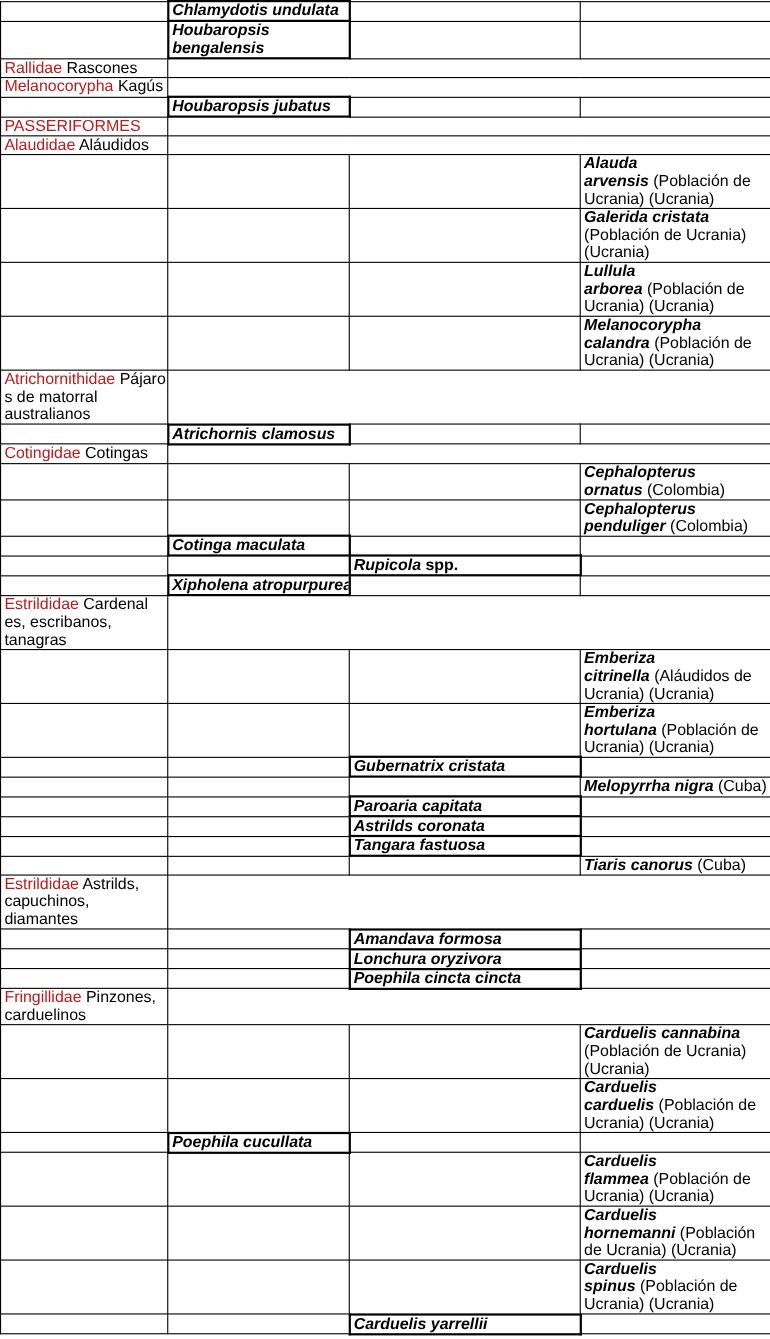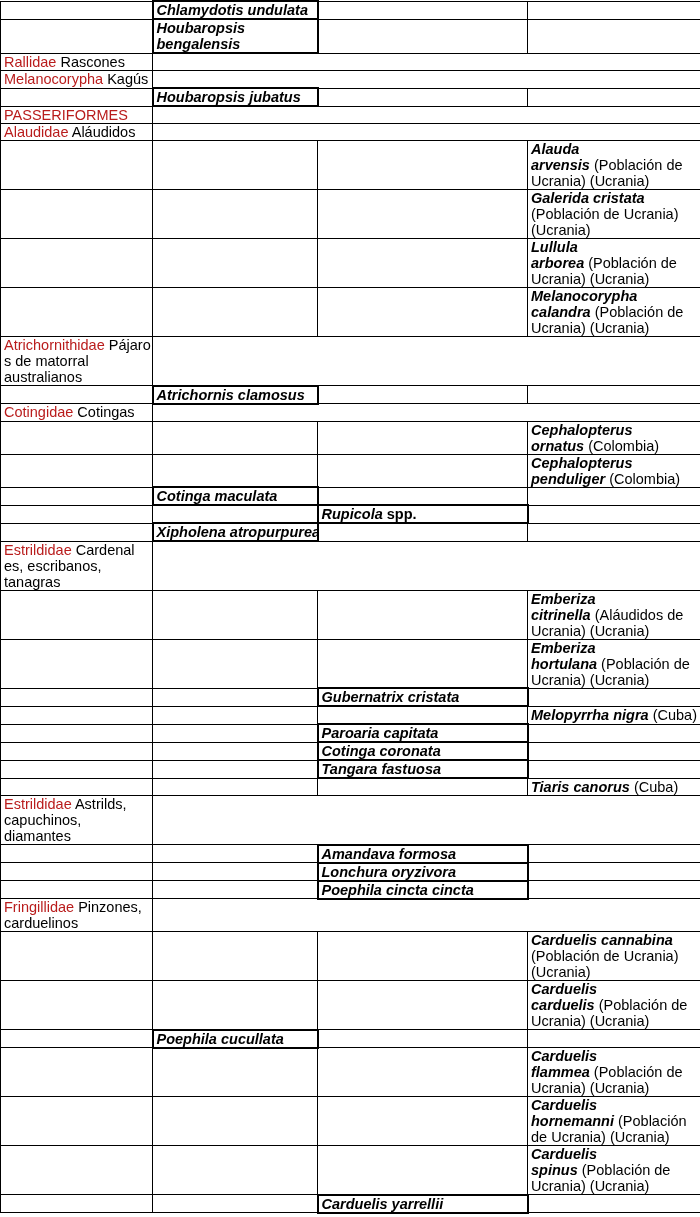--- a/index.html
+++ b/index.html
@@ -193,21 +193,21 @@
         </tr>
         <tr>
           <td>&nbsp;</td>
           <td>&nbsp;</td>
           <td class="boxed"><span class="sci">Paroaria capitata</span></td>
           <td>&nbsp;</td>
         </tr>
         <tr>
           <td>&nbsp;</td>
           <td>&nbsp;</td>
-          <td class="boxed"><span class="sci">Cotinga coronata</span></td>
+          <td class="boxed"><span class="sci">Astrilds coronata</span></td>
           <td>&nbsp;</td>
         </tr>
         <tr>
           <td>&nbsp;</td>
           <td>&nbsp;</td>
           <td class="boxed"><span class="sci">Tangara fastuosa</span></td>
           <td>&nbsp;</td>
         </tr>
         <tr>
           <td>&nbsp;</td>

